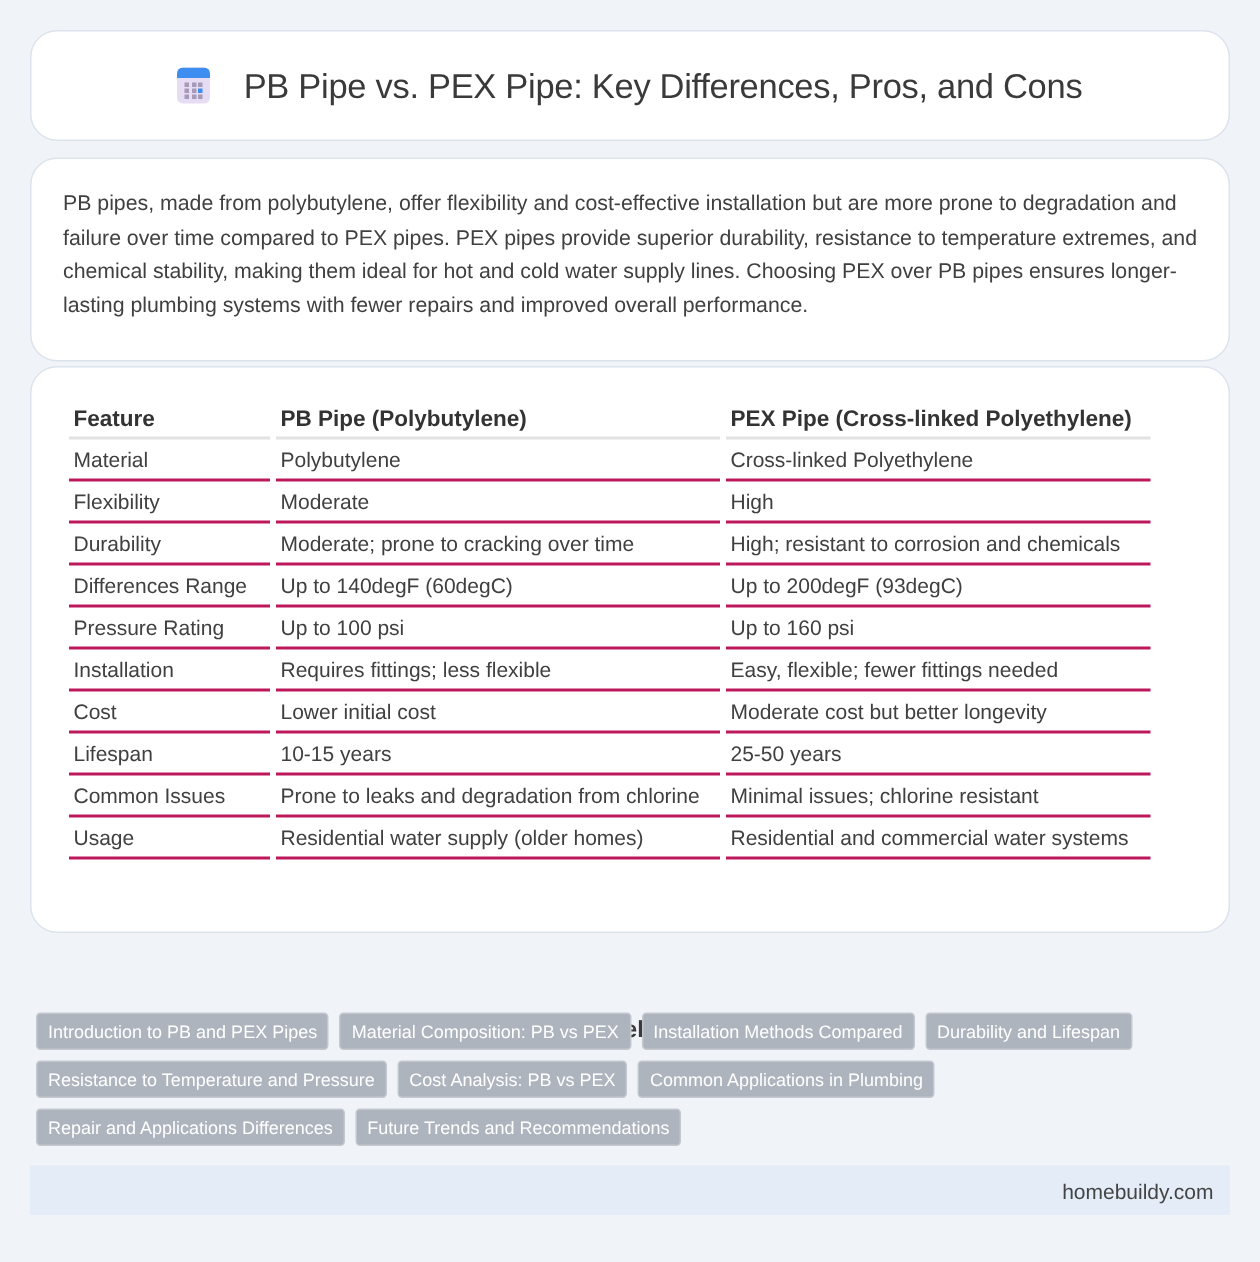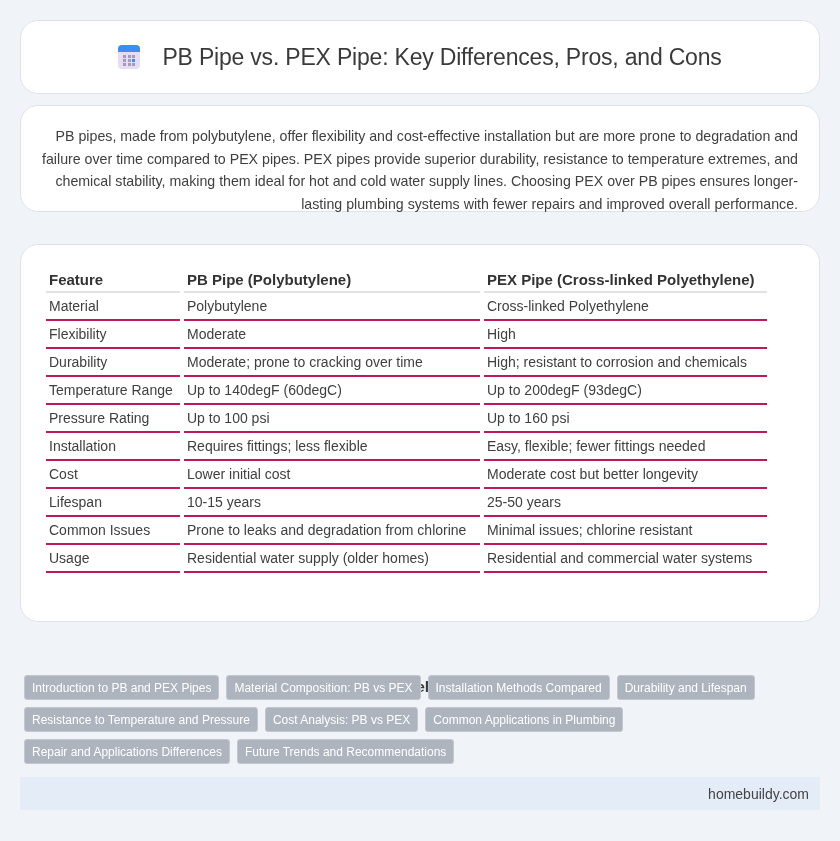--- a/index.html
+++ b/index.html
@@ -38,21 +38,21 @@
     }
     .app-icon .grid {
       position: absolute; left: 5px; top: 10px; width: 12px; height: 11px;
       display: grid; grid-template-columns: repeat(3, 3px); gap: 1px 1.5px;
     }
     .app-icon .grid i { display: block; width: 3px; height: 3px; background: #a59ab8; }
     .app-icon .grid i.hl { background: #3d8ef0; }
     .page-title {
       font-size: 23px; color: #3a3a3a; font-weight: normal; letter-spacing: -0.2px;
     }
-    .intro-card { top: 105px; height: 107px; padding: 19px 21px; text-align: right; }
+    .intro-card { top: 105px; height: 136px; padding: 19px 21px; }
     .intro-text { font-size: 14.2px; line-height: 22.5px; color: #404040; }
     .table-card { top: 244px; height: 378px; }
     table {
       position: absolute; left: 21px; top: 18px;
       border-collapse: separate; border-spacing: 4px 0;
       font-size: 14px; color: #404040;
     }
     th {
       font-weight: bold; font-size: 15px; color: #333; text-align: left;
       height: 30px; vertical-align: bottom; padding: 0 3px 3px;
@@ -135,21 +135,21 @@
         <td>Flexibility</td>
         <td>Moderate</td>
         <td>High</td>
       </tr>
       <tr>
         <td>Durability</td>
         <td>Moderate; prone to cracking over time</td>
         <td>High; resistant to corrosion and chemicals</td>
       </tr>
       <tr>
-        <td>Temperature Range</td>
+        <td>Differences Range</td>
         <td>Up to 140degF (60degC)</td>
         <td>Up to 200degF (93degC)</td>
       </tr>
       <tr>
         <td>Pressure Rating</td>
         <td>Up to 100 psi</td>
         <td>Up to 160 psi</td>
       </tr>
       <tr>
         <td>Installation</td>

